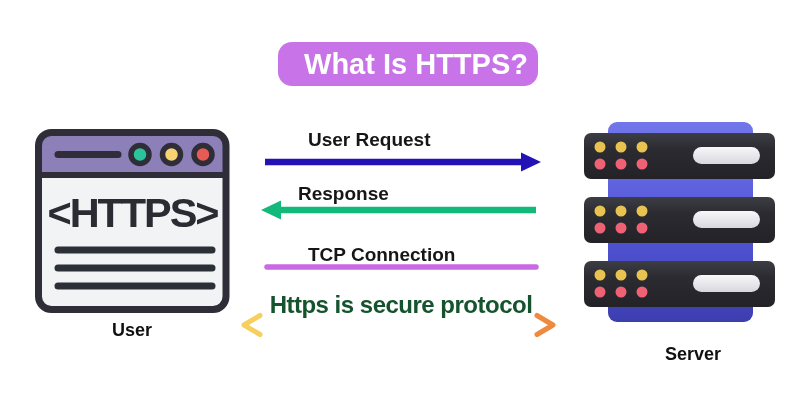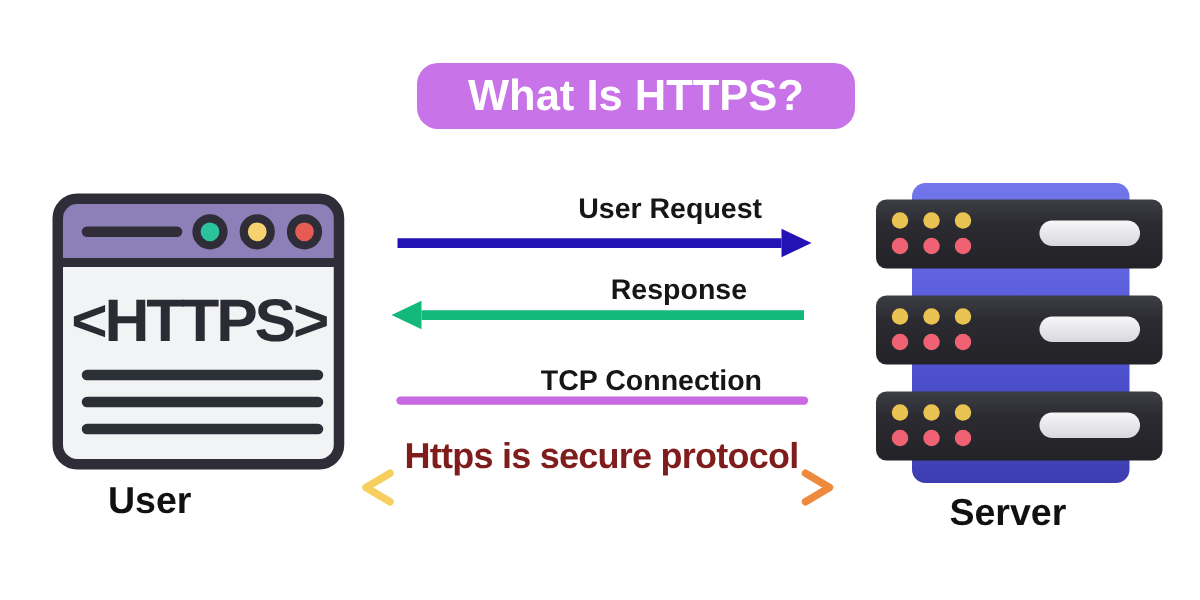--- a/index.html
+++ b/index.html
@@ -5,42 +5,42 @@
   html,body{margin:0;padding:0;}
   body{
     width:800px;height:400px;position:relative;overflow:hidden;
     background:#ffffff;
     font-family:"Liberation Sans","DejaVu Sans",sans-serif;
   }
   .abs{position:absolute;}
 
   
   .title-badge{
-    left:278px;top:42px;width:292px;height:44px;
+    left:278px;top:42px;width:244px;height:44px;
     background:#c873e8;border-radius:14px;
-    display:flex;align-items:center;justify-content:center;
+    display:flex;align-items:center;justify-content:center;padding-left:16px;
   }
   .title-badge span{
     color:#ffffff;font-size:29px;font-weight:bold;letter-spacing:0px;
   }
 
   
   .conn-label{
-    font-weight:bold;color:#161616;text-align:right;
+    font-weight:bold;color:#161616;text-align:left;
     font-size:19px;width:200px;
   }
   .secure-label{
-    font-weight:bold;color:#7f1d1d;text-align:center;
+    font-weight:bold;color:#14532d;text-align:center;
     font-size:24px;width:310px;letter-spacing:-0.5px;
   }
 
   
   .node-label{
-    font-weight:bold;color:#111111;text-align:left;
-    font-size:25px;width:120px;
+    font-weight:bold;color:#111111;text-align:center;
+    font-size:18px;width:120px;
   }
 </style>
 </head>
 <body>
 
 <div class="abs title-badge">
   <span>What Is HTTPS?</span>
 </div>
 
 <svg class="abs" style="left:30px;top:124px;" width="205" height="195" viewBox="0 0 205 195">
@@ -145,13 +145,13 @@
     <path d="M 307 187.5 L 323 197 L 307 206.5" stroke="#ee8a3e" stroke-width="5"></path>
   </g>
 </svg>
 
 <div class="abs conn-label" style="left:308px;top:129px;">User Request</div>
 <div class="abs conn-label" style="left:298px;top:183px;">Response</div>
 <div class="abs conn-label" style="left:308px;top:244px;">TCP Connection</div>
 <div class="abs secure-label" style="left:246px;top:291px;">Https is secure protocol</div>
 
 <div class="abs node-label" style="left:72px;top:320px;">User</div>
-<div class="abs node-label" style="left:633px;top:328px;">Server</div>
+<div class="abs node-label" style="left:633px;top:344px;">Server</div>
 
 </body></html>

